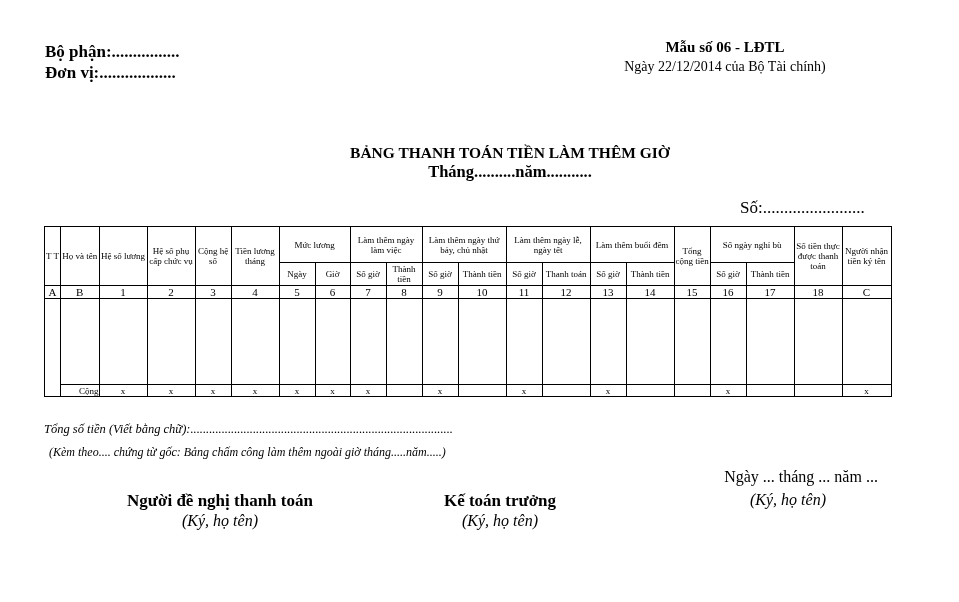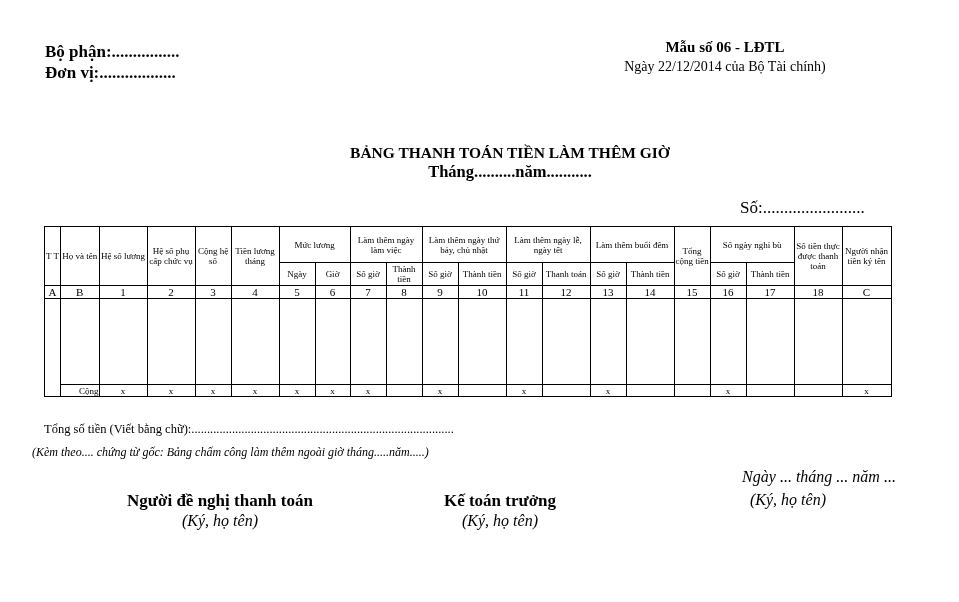--- a/index.html
+++ b/index.html
@@ -14,23 +14,23 @@
   .title-block .t1 { font-size: 15.5px; line-height: 18px; }
   .title-block .t2 { font-size: 16.5px; line-height: 20px; }
   .doc-no { left: 740px; top: 198px; font-size: 17px; }
   table.grid { position: absolute; left: 44px; top: 226px; border-collapse: collapse;
                table-layout: fixed; font-size: 9px; line-height: 10px; }
   table.grid td { border: 1px solid #000; text-align: center; vertical-align: middle; padding: 0; overflow: hidden; }
   table.grid tr.num td { font-size: 11px; height: 12px; line-height: 12px; }
   table.grid tr.body td { height: 85px; }
   table.grid tr.total td { height: 11px; font-size: 9px; line-height: 10px; }
   table.grid td.left { text-align: left; padding-left: 18px; }
-  .total-words { left: 44px; top: 422px; font-size: 12.5px; }
-  .attached { left: 32px; top: 445px; font-size: 12px; font-style: italic; }
-  .date-line { left: 724px; width: 190px; top: 468px; text-align: center; font-size: 16px; font-style: italic; }
+  .total-words { left: 44px; top: 422px; font-size: 12.5px; font-style: italic; }
+  .attached { left: 49px; top: 445px; font-size: 12px; font-style: italic; }
+  .date-line { left: 706px; width: 190px; top: 468px; text-align: center; font-size: 16px; }
   .sig { top: 490px; text-align: center; }
   .sig .role { font-size: 17px; font-weight: bold; line-height: 21px; }
   .sig .hint { font-size: 16px; font-style: italic; line-height: 20px; }
   .sig1 { left: 100px; width: 240px; }
   .sig2 { left: 380px; width: 240px; }
   .sig3 { left: 668px; width: 240px; }
 </style>
 </head>
 <body>
 

